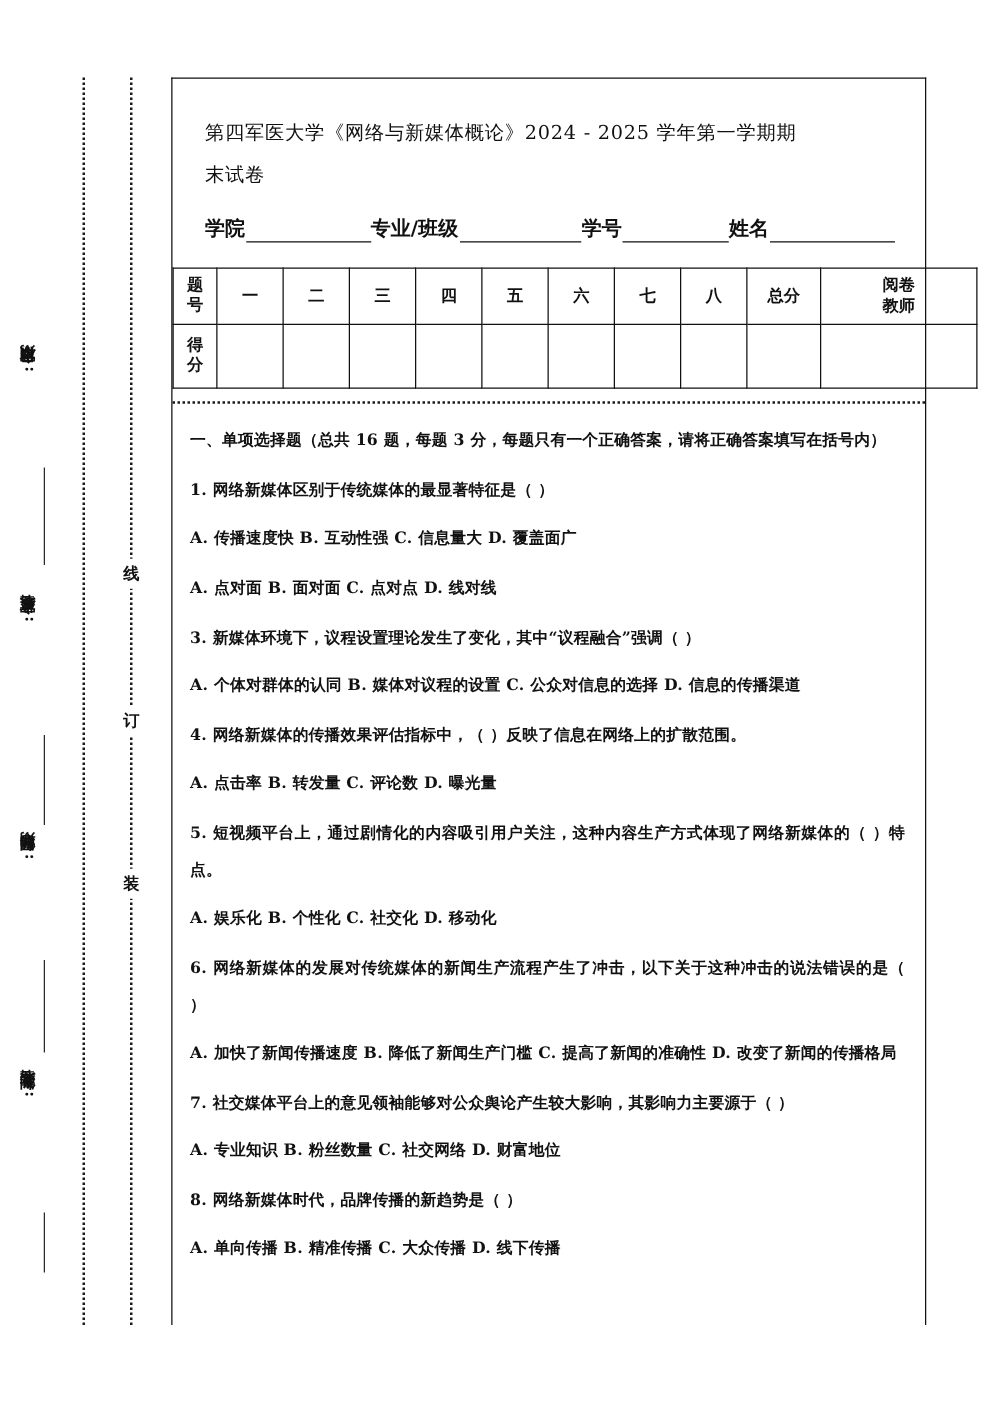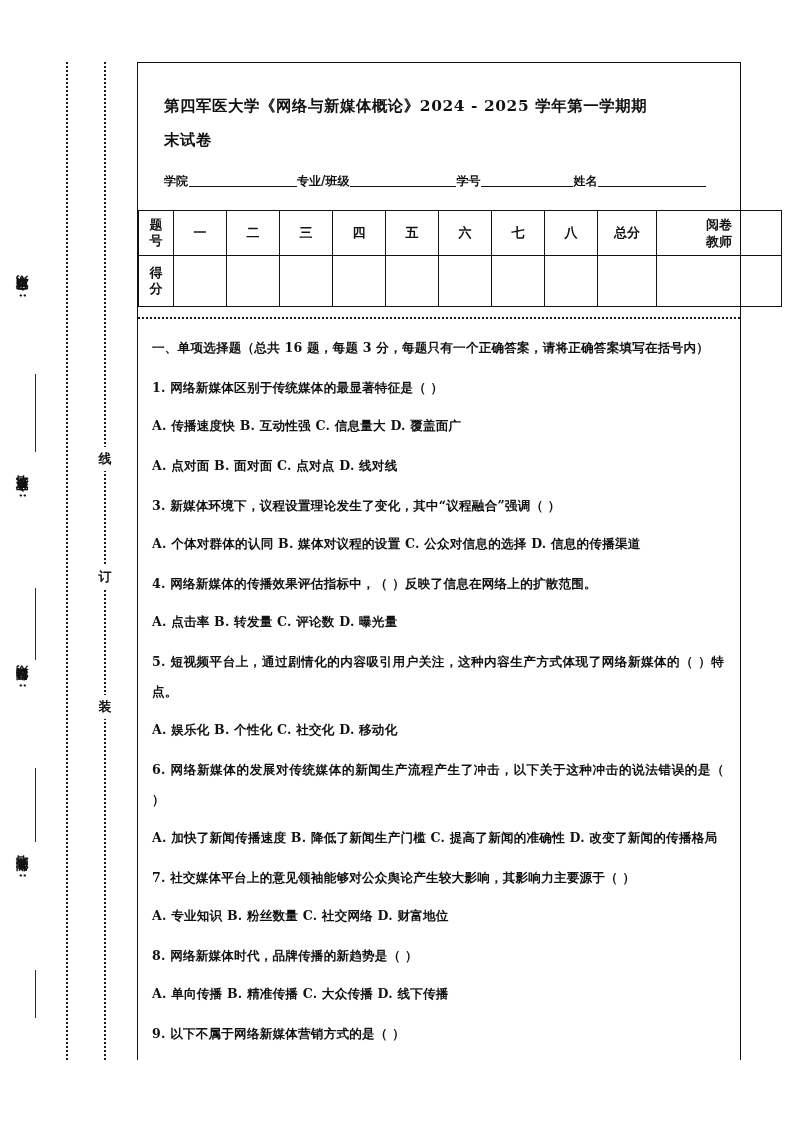--- a/index.html
+++ b/index.html
@@ -98,34 +98,35 @@
     border-left: 1.2px solid #111;
     border-top: 1.2px solid #111;
     border-right: 1.2px solid #111;
     box-sizing: border-box;
     padding: 0;
   }
 
   .title {
     margin: 26px 26px 0 26px;
     font-size: 15.4px;
-    font-weight: 700;
+    font-weight: 400;
     line-height: 34px;
     text-align: center;
     letter-spacing: 0.6px;
     font-family: "DejaVu Serif", "Liberation Serif", serif;
   }
   .title .t-line1 { display: block; text-align: left; }
   .title .t-line2 { display: block; text-align: left; }
 
   .idline {
     margin: 16px 24px 0 26px;
-    font-size: 12px;
+    font-size: 16px;
     font-weight: 700;
     display: flex;
+    align-items: flex-end;
     white-space: nowrap;
   }
   .idline .lbl { padding-right: 1px; }
   .idline .blank { border-bottom: 1px solid #111; display: inline-block; height: 13px; }
   .bl-college { width: 108px; }
   .bl-major   { width: 106px; }
   .bl-sid     { width: 92px;  }
   .bl-name    { width: 108px; }
 
   
@@ -297,21 +298,20 @@
 
       <p>6.  网络新媒体的发展对传统媒体的新闻生产流程产生了冲击，以下关于这种冲击的说法错误的是（   ）</p>
       <p class="opts">A.  加快了新闻传播速度   B.  降低了新闻生产门槛   C.  提高了新闻的准确性   D.  改变了新闻的传播格局</p>
 
       <p>7.  社交媒体平台上的意见领袖能够对公众舆论产生较大影响，其影响力主要源于（   ）</p>
       <p class="opts">A.  专业知识   B.  粉丝数量   C.  社交网络   D.  财富地位</p>
 
       <p>8.  网络新媒体时代，品牌传播的新趋势是（   ）</p>
       <p class="opts">A.  单向传播   B.  精准传播   C.  大众传播   D.  线下传播</p>
 
-      <p>9.  以下不属于网络新媒体营销方式的是（   ）</p>
     </div>
   </div>
 
   <div class="footer">
     <span>（第 1 页 ）</span>
   </div>
 
 </div>
 
 </body></html>

